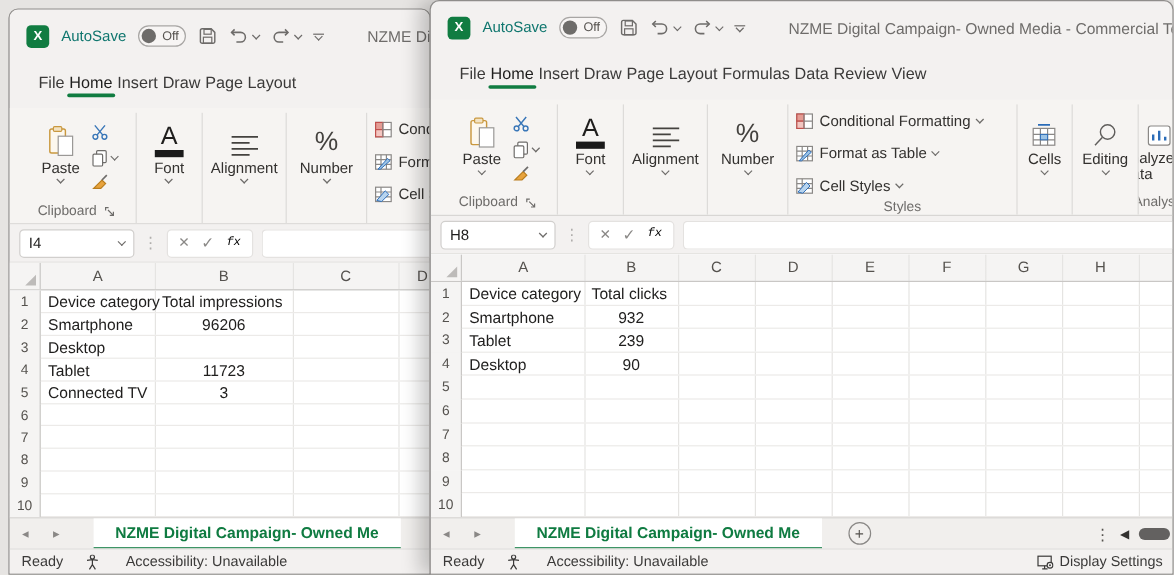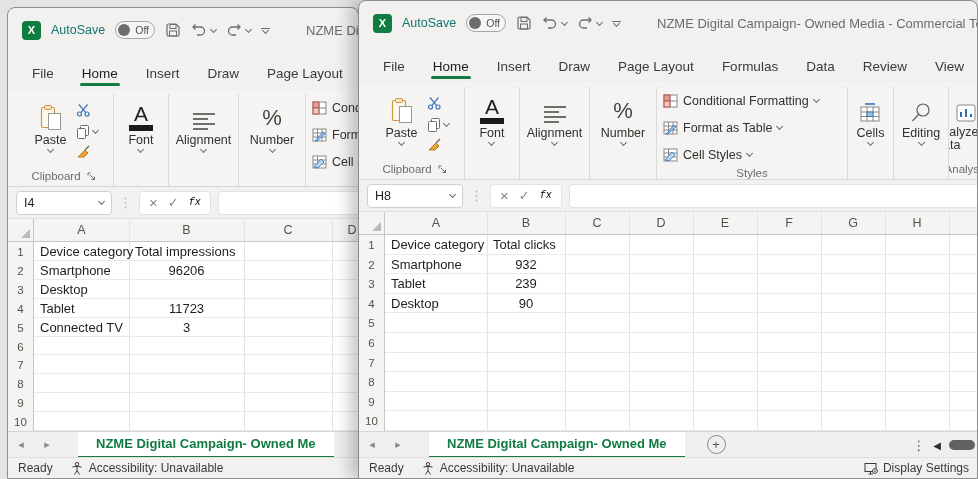--- a/index.html
+++ b/index.html
@@ -14,21 +14,21 @@
   .toggle{width:46px;height:18px;border:1px solid #a8a6a4;border-radius:9px;display:flex;align-items:center;padding:0 5px 0 2px;gap:5px;background:#f7f5f4}
   .knob{width:12px;height:12px;border-radius:50%;background:#6e6c6a}
   .toggle .off{font-size:10.5px;color:#55524e}
   .qat{display:flex;align-items:center;gap:4px;color:#6e6c6a}
   .qat svg{display:block}
   .chev{display:inline-block;width:5px;height:5px;border-right:1.2px solid #6e6c6a;border-bottom:1.2px solid #6e6c6a;transform:rotate(45deg);margin-top:-2px}
   .qat-cust{display:flex;flex-direction:column;align-items:center;gap:1px}
   .qat-cust .bar{width:9px;height:0;border-top:1.4px solid #6e6c6a}
   .wintitle{font-size:13px;color:#6e6c6a;white-space:nowrap;margin-left:26px}
   
-  .mt{height:38px;flex:0 0 38px;display:flex;align-items:flex-end;gap:24px;padding-left:22px}
+  .mt{height:38px;flex:0 0 38px;display:flex;align-items:flex-start;padding-left:22px}
   .mtab{font-size:13.5px;color:#3b3a39;position:relative;white-space:nowrap;padding:9px 2px}
   .mtab.active{font-weight:normal;color:#1f1e1d}
   .mtab.active::after{content:"";position:absolute;left:0;right:0;bottom:4px;height:3px;border-radius:2px;background:#107c41}
   
   .rb{height:97px;flex:0 0 97px;background:#f6f4f2;border-bottom:1px solid #d8d6d4;display:flex;padding:4px 0 0 6px;overflow:hidden}
   .grp{display:flex;flex-direction:column;flex:0 0 auto;border-right:1px solid #dddbd9;padding:2px 2px 0 2px}
   .gbody{flex:1;display:flex;justify-content:center;gap:4px}
   .glbl{height:20px;display:flex;align-items:center;justify-content:center;gap:6px;font-size:11.5px;color:#6e6c6a;white-space:nowrap}
   .big{display:flex;flex-direction:column;align-items:center;gap:2px;padding:3px 6px;border-radius:4px}
   .big .ic{height:32px;display:flex;align-items:flex-end;justify-content:center}
@@ -69,21 +69,21 @@
   .tabbar{height:26px;flex:0 0 26px;background:#f1efed;border-top:1px solid #d8d6d4;display:flex;align-items:center;position:relative}
   .nav{color:#8a8886;font-size:11px;width:26px;text-align:center}
   .sheettab{margin-left:18px;height:26px;display:flex;align-items:center;padding:0 18px;background:#fff;border-bottom:2px solid #107c41;font-size:13px;font-weight:bold;color:#0f7b41;white-space:nowrap}
   .addsheet{width:19px;height:19px;border:1px solid #8a8886;border-radius:50%;display:flex;align-items:center;justify-content:center;color:#55524e;font-size:13px;margin-left:22px;line-height:1}
   .tbright{position:absolute;right:0;top:0;height:26px;display:flex;align-items:center;gap:8px;padding-right:2px}
   .tb-dots{color:#55524e;font-size:13px}
   .tb-left{color:#33312f;font-size:10px}
   .thumb{width:26px;height:10px;border-radius:5px;background:#636160}
   
   .sb{height:21px;flex:0 0 21px;background:#f3f1f0;border-top:1px solid #e2e0de;display:flex;align-items:center;padding:0 10px;gap:18px;font-size:12px;color:#3b3a39;position:relative}
-  .acc{display:flex;align-items:center;gap:6px}
+  .acc{display:flex;align-items:center;gap:22px}
   .disp{position:absolute;right:8px;display:flex;align-items:center;gap:5px}
   svg{flex:0 0 auto}
 </style>
 </head>
 <body>
 
 <div class="win lw">
   <div class="tb">
     <div class="appicon">
         <span>X</span>

